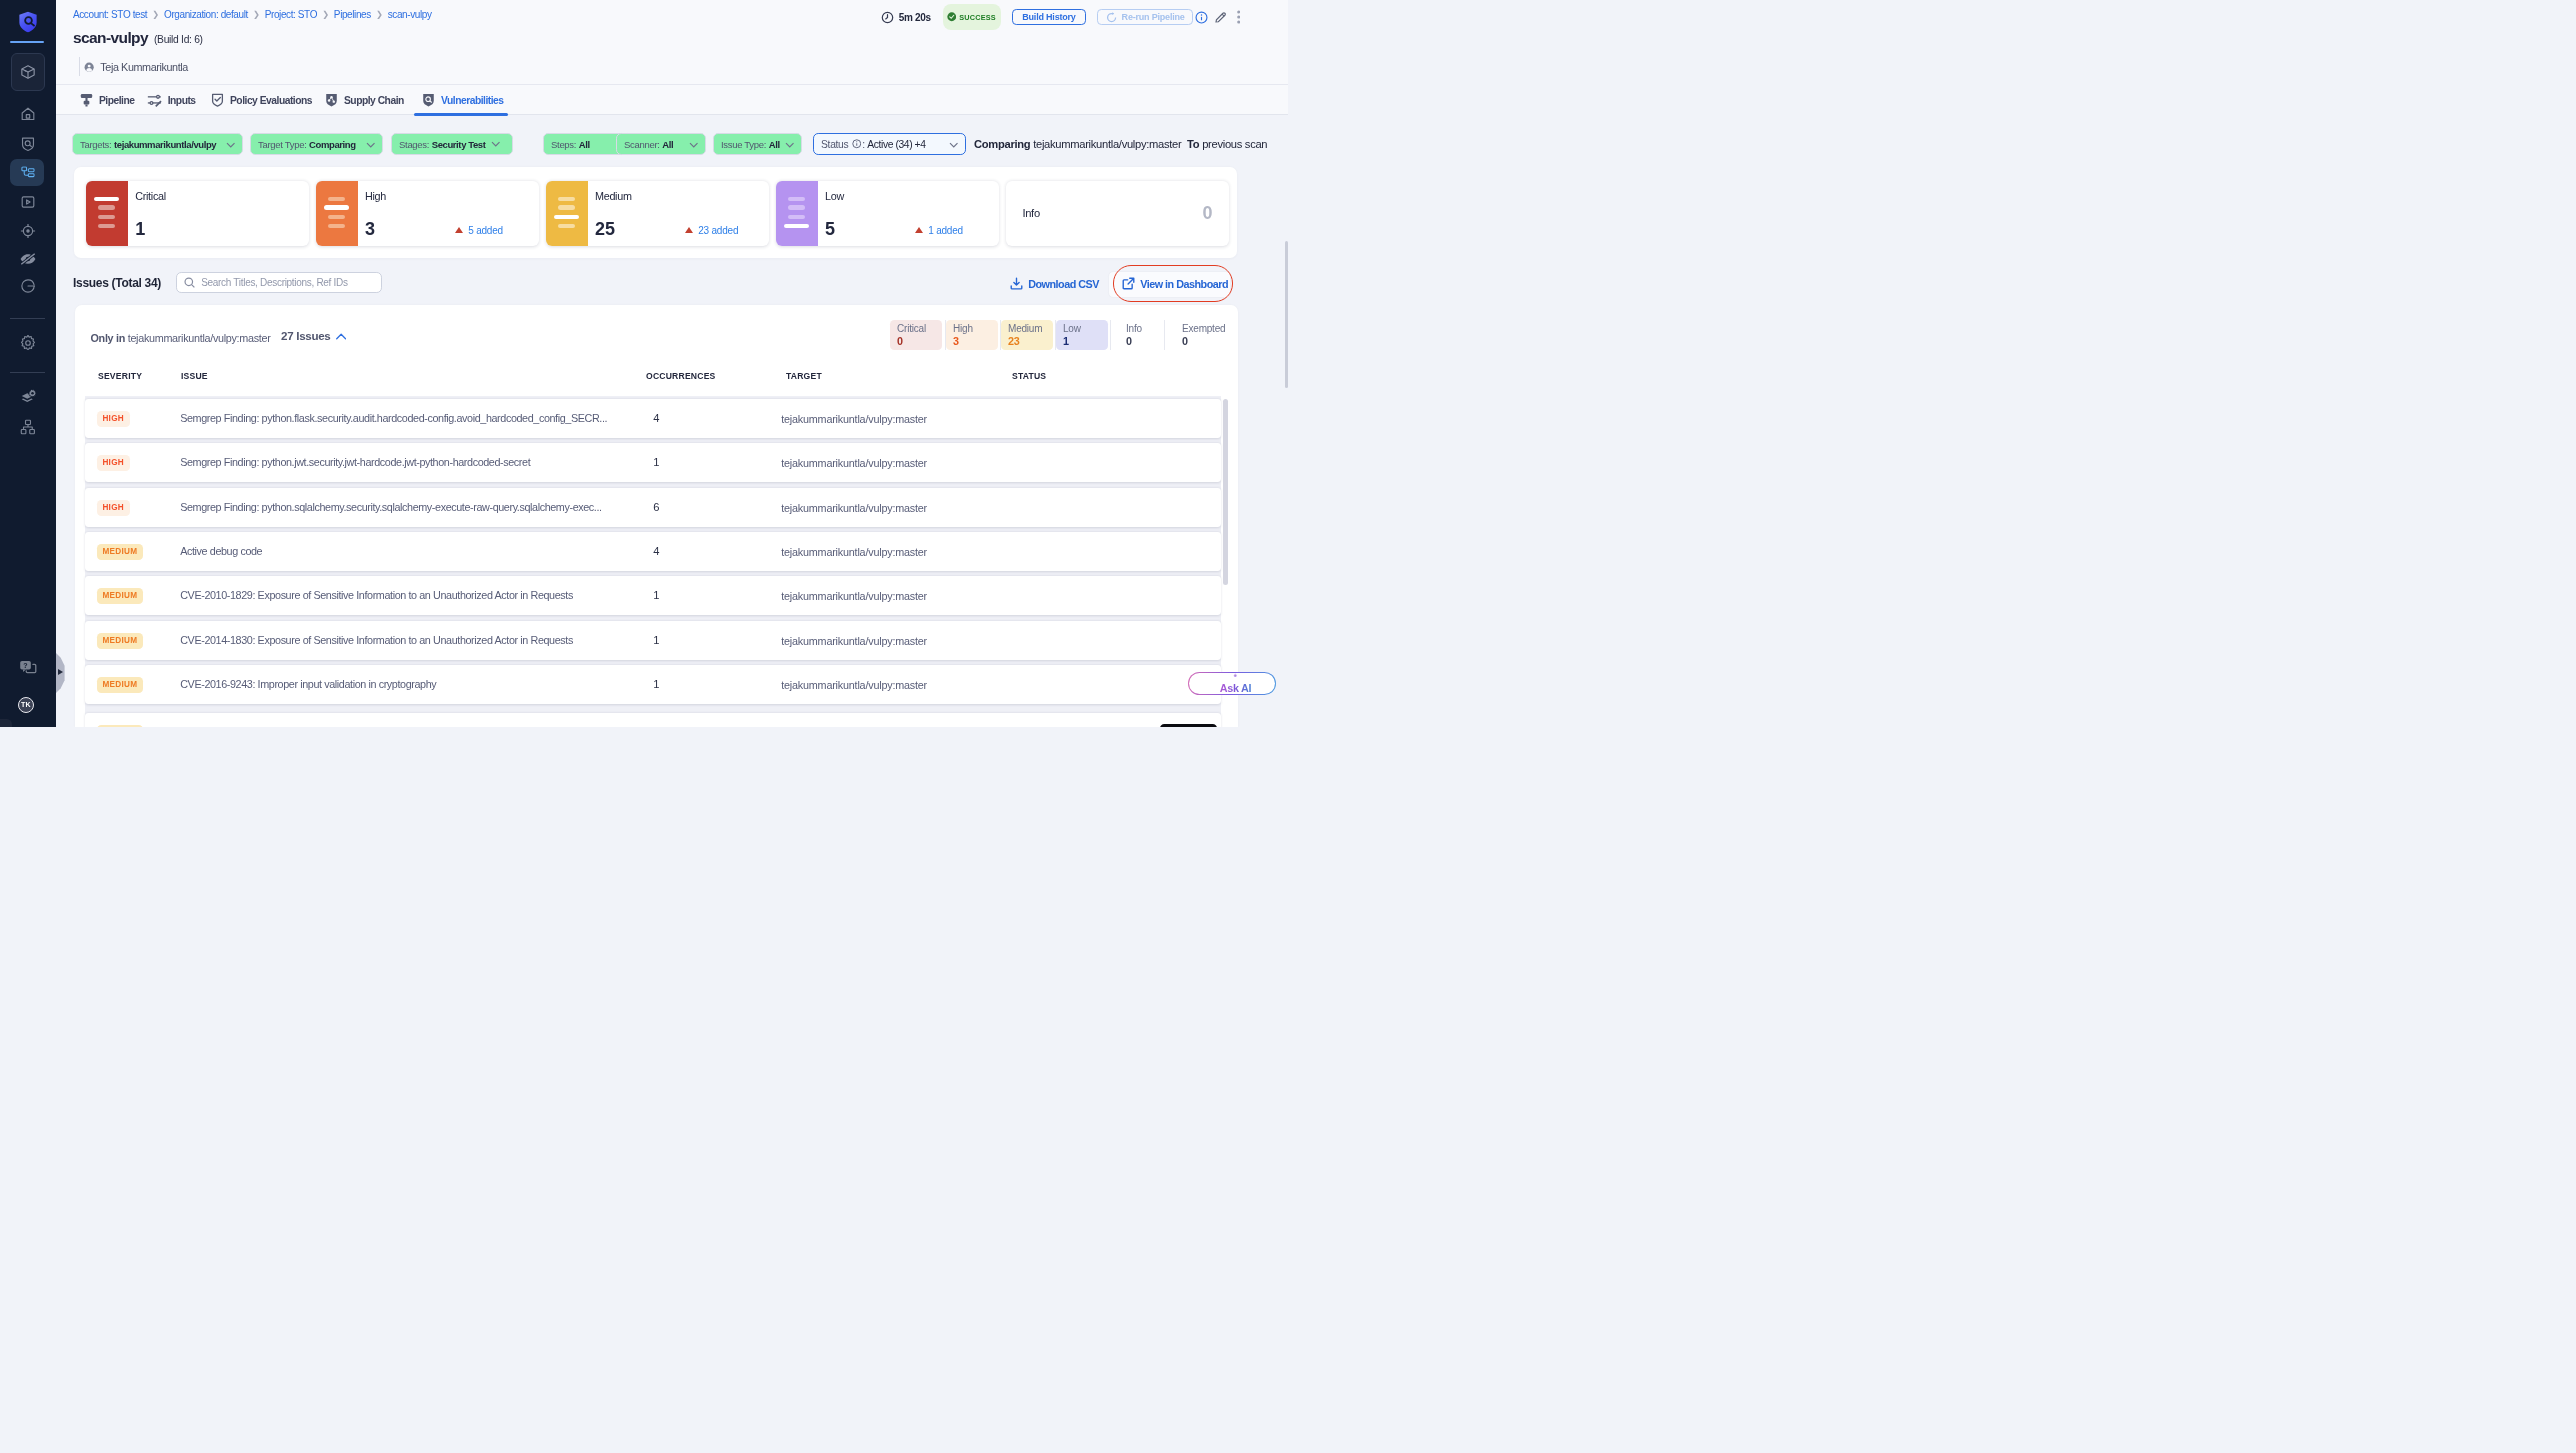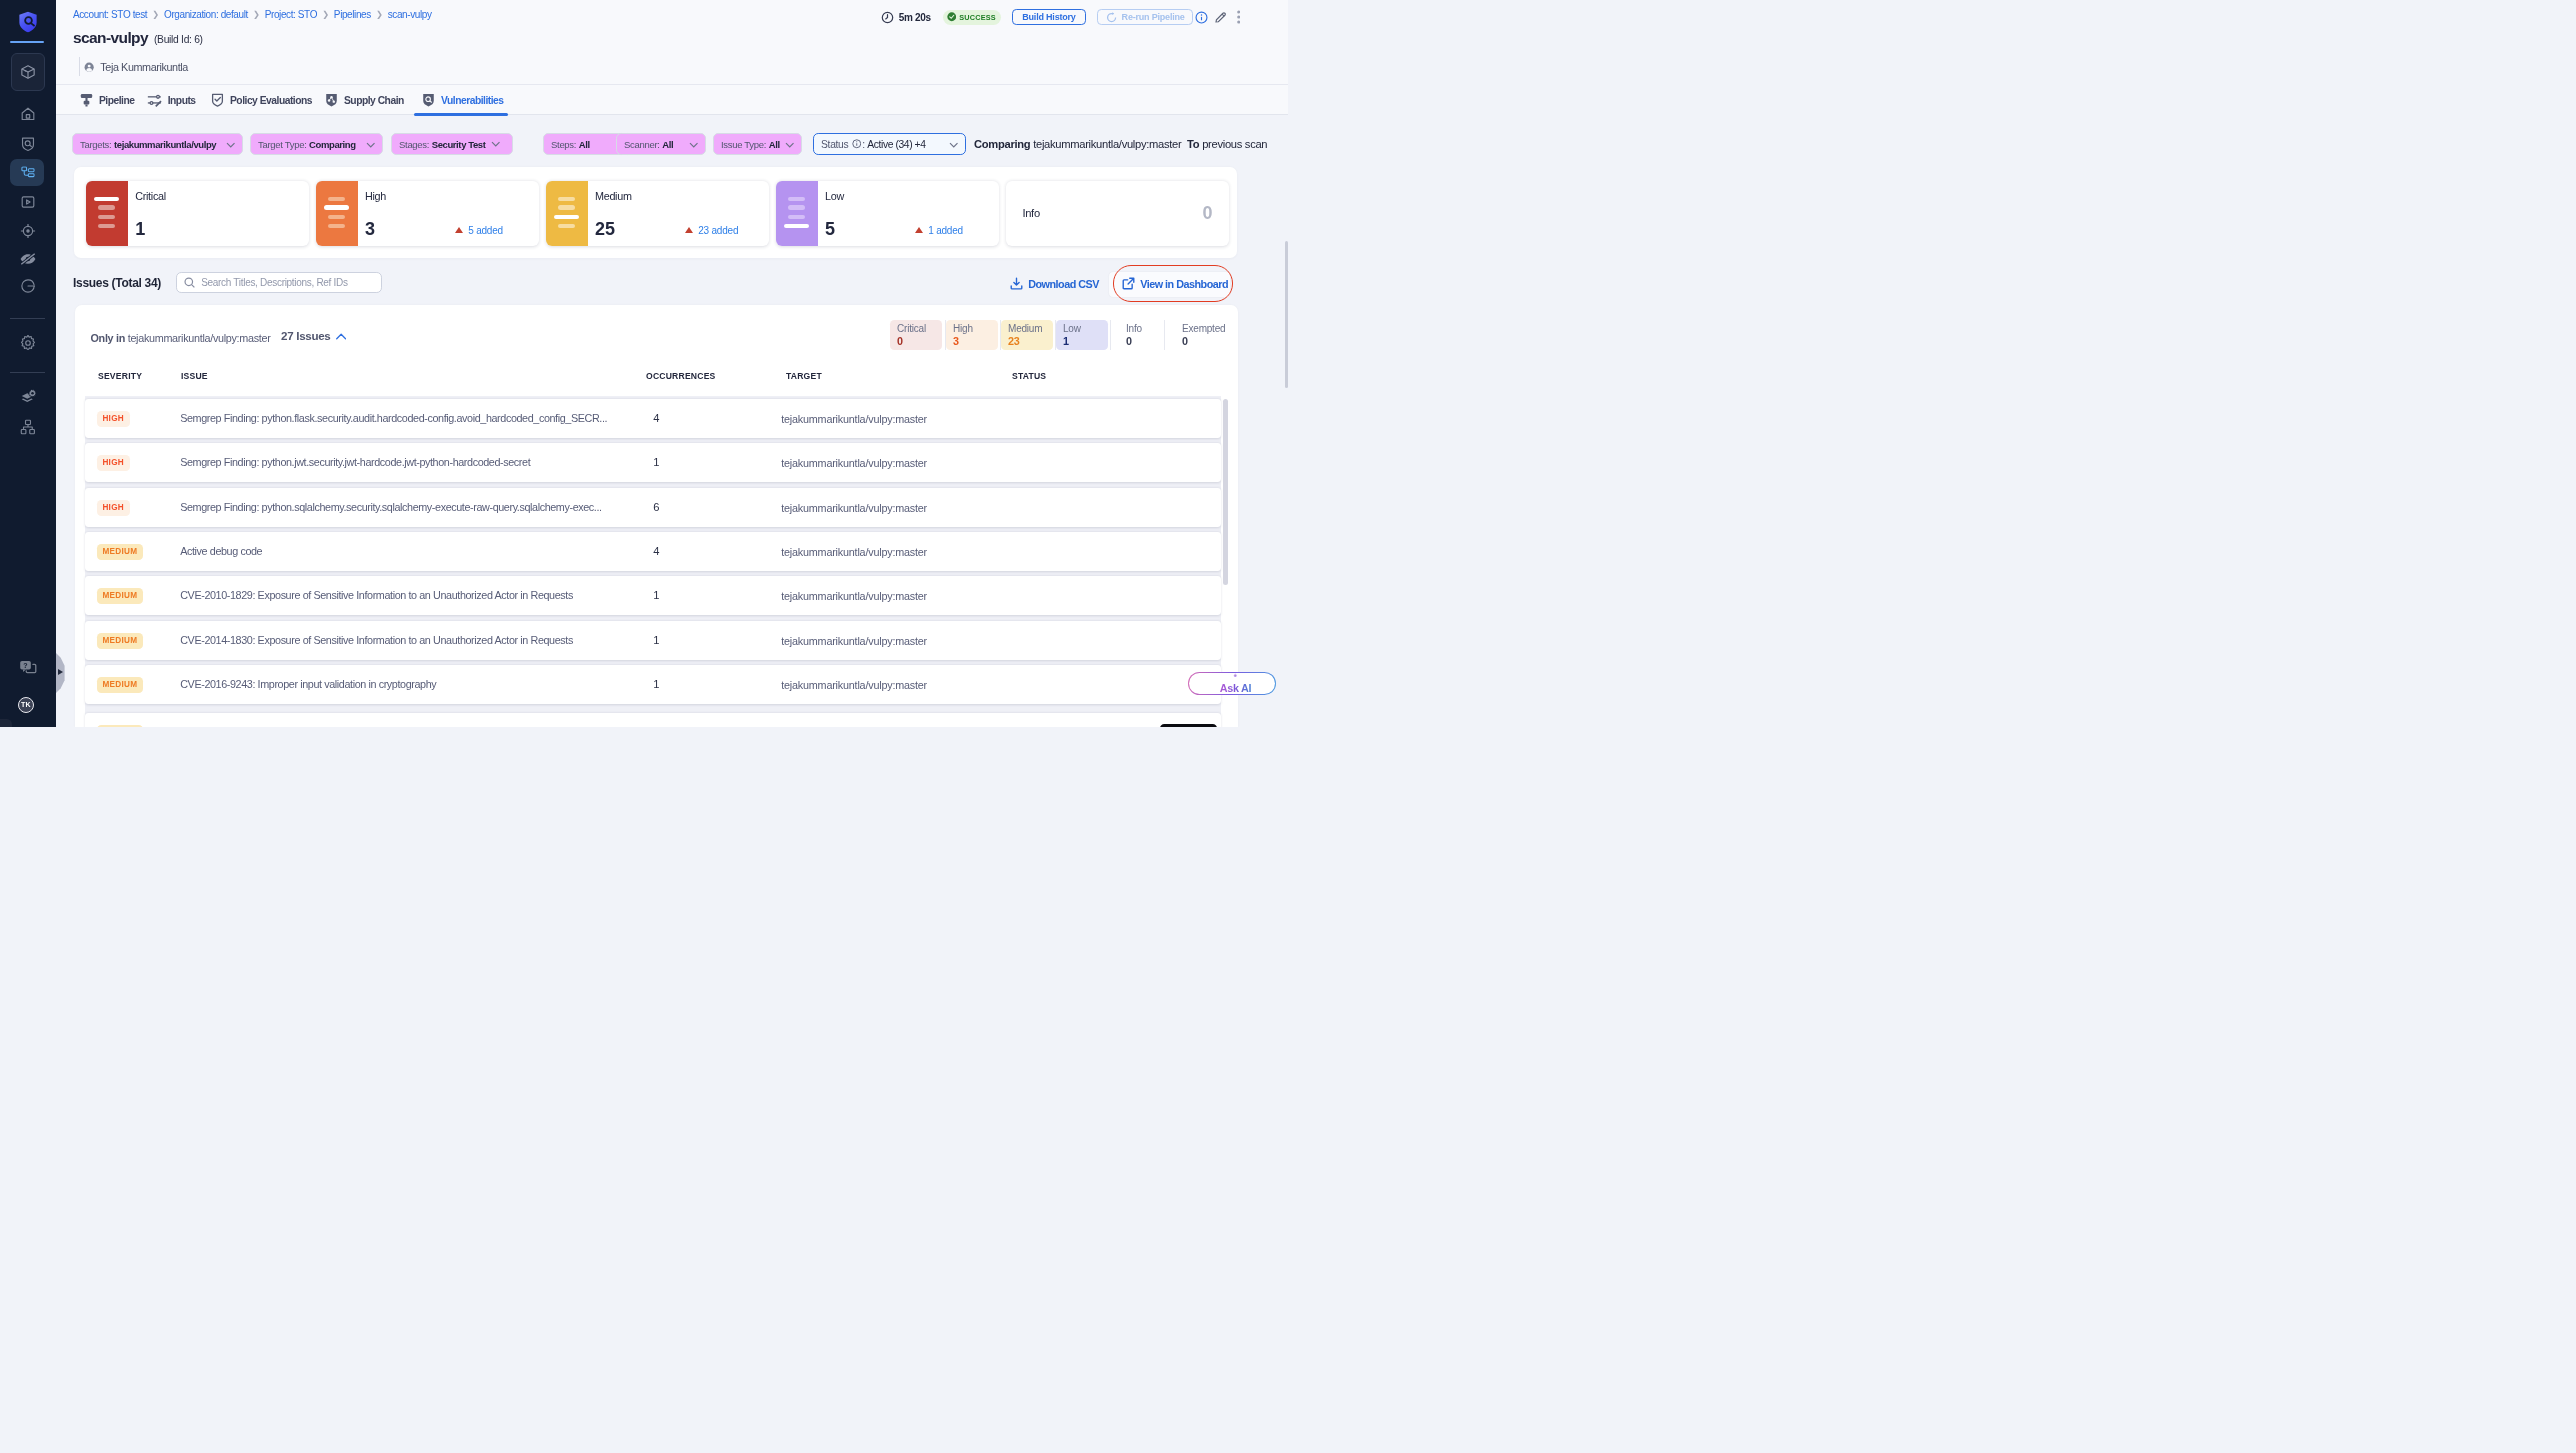--- a/index.html
+++ b/index.html
@@ -20,33 +20,33 @@
 
   
   #header { position:absolute; left:56px; top:0; right:0; height:85px; background:#f8f9fc; border-bottom:0.9px solid #e6e8f0; }
   .crumb { position:absolute; left:17px; top:9px; font-size:10px; letter-spacing:-0.4px; color:#2e6fe0; }
   .crumb .sep { color:#a3a8b6; font-size:8.2px; padding:0 5.2px; position:relative; top:-1.3px; }
   .ttl { position:absolute; left:17px; top:29px; font-size:15.5px; font-weight:bold; color:#22263c; letter-spacing:-0.6px;}
   .ttl small { font-size:10.3px; font-weight:normal; color:#2c3044; letter-spacing:-0.3px; margin-left:6px; }
   .uline { position:absolute; left:23.4px; top:57px; width:0.9px; height:19px; background:#d9dce6; }
   .urow { position:absolute; left:28px; top:61px; font-size:10.8px; letter-spacing:-0.4px; color:#4b5065; }
   .meta { position:absolute; top:9px; right:48px; height:16.4px; display:flex; align-items:center; }
-  .succ { background:#e4f4dd; color:#1e7d24; font-weight:bold; font-size:7.3px; letter-spacing:0.2px; border-radius:8px; height:15px; display:flex; align-items:center; padding:0 4.7px 0 3.9px; }
+  .succ { background:#e4f4dd; color:#1e7d24; font-weight:bold; font-size:7.3px; letter-spacing:0.2px; border-radius:8px; height:26px; display:flex; align-items:center; padding:0 4.7px 0 3.9px; }
   .btn { height:15.5px; border-radius:4.3px; display:flex; align-items:center; font-weight:bold; font-size:9px; letter-spacing:-0.2px; padding:0 9.5px; background:transparent; }
   .btn.primary { border:1.3px solid #2e6fe0; color:#2e6fe0; }
   .btn.disabled { border:1.3px solid #b6cdf2; color:#a5c2ee; padding:0 7.8px; }
 
   
   #tabs { position:absolute; left:56px; top:85px; right:0; height:30px; background:#f8f9fc; border-bottom:0.9px solid #e2e5ed; }
   .tab { position:absolute; top:0; height:30px; display:flex; align-items:center; gap:6px; font-size:10.3px; font-weight:bold; color:#3f445c; letter-spacing:-0.5px; }
   .tab.active { color:#2e6fe0; }
   .tabuline { position:absolute; left:358px; top:28.4px; width:94px; height:2.2px; background:#2e6fe0; border-radius:1.7px; }
 
   
-  .filter { position:absolute; top:133px; height:22px; background:#f0abfc; border:0.9px solid #d7dbe6; border-radius:5.2px; display:flex; align-items:center; font-size:9.5px; letter-spacing:-0.3px; color:#51566e; padding:0 7px; white-space:nowrap; }
+  .filter { position:absolute; top:133px; height:22px; background:#86efac; border:0.9px solid #d7dbe6; border-radius:5.2px; display:flex; align-items:center; font-size:9.5px; letter-spacing:-0.3px; color:#51566e; padding:0 7px; white-space:nowrap; }
   .filter b { color:#22263a; font-weight:bold; margin-left:2.6px; letter-spacing:-0.4px; }
   .filter .chev { margin-left:auto; }
   .filter.status { background:#f3f8fe; border:1.3px solid #2e6fe0; color:#51566e; font-size:10.3px; }
   .comparing { position:absolute; top:138px; left:974px; font-size:11.2px; letter-spacing:-0.3px; color:#22263a; white-space:nowrap; }
 
   
   #cardpanel { position:absolute; left:74px; top:167px; width:1163px; height:91px; background:#fff; border-radius:7px; box-shadow:0 0.9px 2.6px rgba(40,50,80,0.04); }
   .card { position:absolute; top:14px; width:223px; height:65px; background:#fff; border-radius:6px; box-shadow:0 0.9px 3.4px rgba(35,45,75,0.16); }
   .cblock { position:absolute; left:0; top:0; width:42px; height:65px; border-radius:6px 0 0 6px; }
   .cline { position:absolute; border-radius:2.6px; height:4.3px; }

